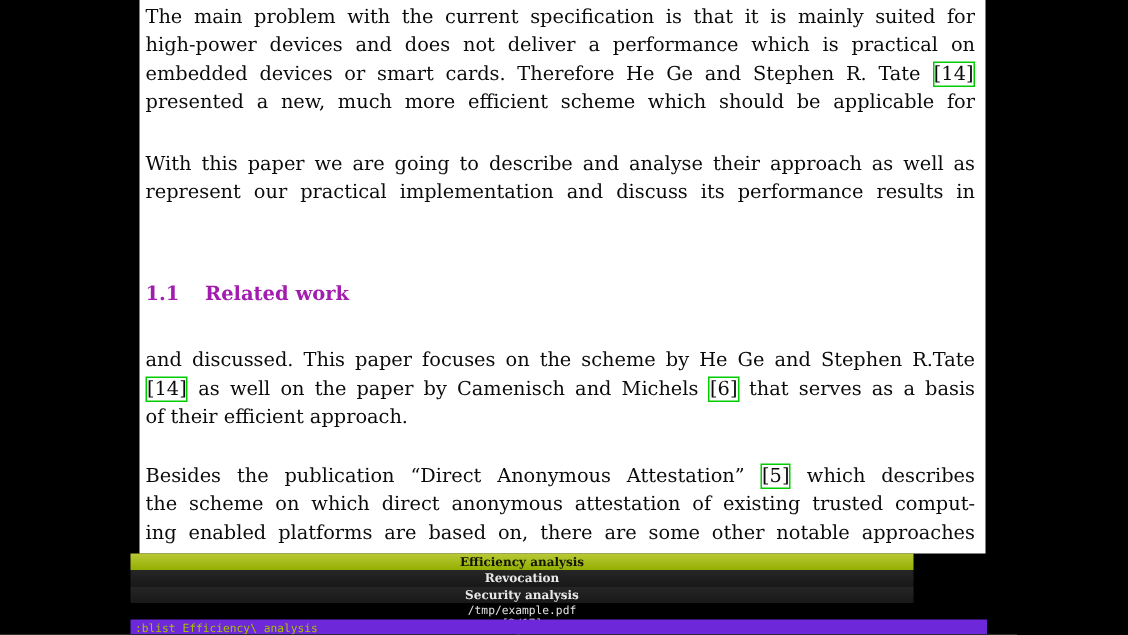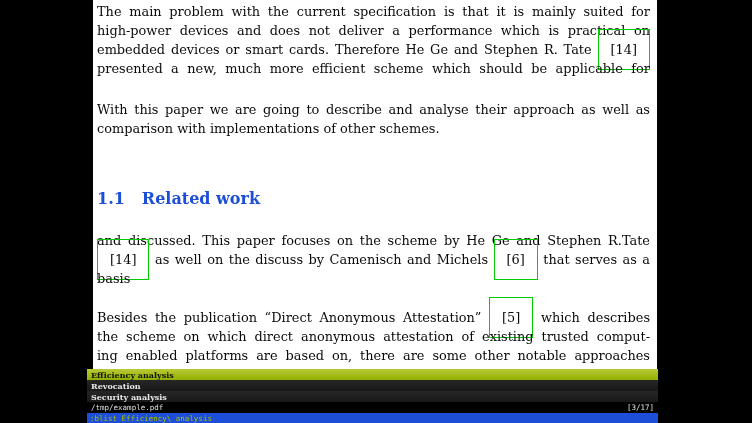--- a/index.html
+++ b/index.html
@@ -17,54 +17,55 @@
     background: #ffffff; color: #0a0a0a;
   }
   .textblock {
     position: absolute; left: 4px; width: 553px;
     font-size: 12.9px; line-height: 19px;
   }
   .line { text-align: justify; text-align-last: justify; }
   .line.last { text-align-last: left; }
   .cite {
     border: 1px solid #00cc00;
-    padding: 12px;
+    padding: 0;
     line-height: 1;
   }
   #section-heading {
     position: absolute; left: 4px; top: 189px; width: 553px;
-    font-weight: bold; font-size: 16px; color: #1d4ed8;
+    font-weight: bold; font-size: 13px; color: #a21caf;
   }
   #section-heading .h-title { margin-left: 17px; }
 
   .bar-row {
-    position: absolute; left: 0; width: 571px; height: 11px;
+    position: absolute; left: 0; width: 522px; height: 11px;
     display: flex; justify-content: space-between; align-items: center;
     box-sizing: border-box; padding: 0 4px;
     font-family: "DejaVu Serif", serif;
+    flex-direction: column;
   }
   .completion-row {
     background: linear-gradient(#262626, #181818);
     color: #e8e8e8;
   }
   .completion-row.selected {
     background: linear-gradient(#bac937, #93af00);
     color: #101400;
   }
   .entry-label { font-weight: bold; font-size: 8px; white-space: nowrap; }
   .entry-page { font-style: italic; font-weight: bold; font-size: 7.5px; white-space: nowrap; margin-top: 24px; }
   #status-bar {
     background: #000; color: #e0e0e0;
     font-family: "DejaVu Sans Mono", monospace; font-size: 7.5px;
   }
   #status-bar .sb-file { font-size: 7.5px; }
   #status-bar .sb-pos { font-size: 7.5px; }
   #input-bar {
     position: absolute; left: 0; top: 413px; width: 571px; height: 10px;
-    background: #1d4ed8;
+    background: #6d28d9;
     display: flex; align-items: center;
     box-sizing: border-box; padding: 0 3px;
     font-family: "DejaVu Sans Mono", monospace; font-size: 7.5px;
     color: #a8bf00; white-space: nowrap;
   }
 </style>
 </head>
 <body>
 
 <div id="screen">
@@ -73,30 +74,31 @@
     <div id="pdf-page">
       <div class="textblock" style="top: 2px;">
           <div class="line"><span>The main problem with the current specification is that it is mainly suited for</span></div>
           <div class="line"><span>high-power devices and does not deliver a performance which is practical on</span></div>
           <div class="line"><span>embedded devices or smart cards. Therefore He Ge and Stephen R. Tate </span><span class="cite">[14]</span></div>
           <div class="line"><span>presented a new, much more efficient scheme which should be applicable for</span></div>
         </div>
 
       <div class="textblock" style="top: 100px;">
           <div class="line"><span>With this paper we are going to describe and analyse their approach as well as</span></div>
-          <div class="line last"><span>comparison with implementations of other schemes.</span></div>
+          <div class="line"><span>represent our practical implementation and discuss its performance results in</span></div>
         </div>
 
       <div id="section-heading">
         <span class="h-number">1.1</span><span class="h-title">Related work</span>
       </div>
 
       <div class="textblock" style="top: 231px;">
           <div class="line"><span>and discussed. This paper focuses on the scheme by He Ge and Stephen R.Tate</span></div>
-          <div class="line"><span class="cite">[14]</span><span> as well on the discuss by Camenisch and Michels </span><span class="cite">[6]</span><span> that serves as a basis</span></div>
+          <div class="line"><span class="cite">[14]</span><span> as well on the paper by Camenisch and Michels </span><span class="cite">[6]</span><span> that serves as a basis</span></div>
+          <div class="line last"><span>of their efficient approach.</span></div>
         </div>
 
       <div class="textblock" style="top: 308px;">
           <div class="line"><span>Besides the publication “Direct Anonymous Attestation” </span><span class="cite">[5]</span><span> which describes</span></div>
           <div class="line"><span>the scheme on which direct anonymous attestation of existing trusted comput-</span></div>
           <div class="line"><span>ing enabled platforms are based on, there are some other notable approaches</span></div>
         </div>
     </div>
 
     <div class="bar-row completion-row selected" style="top: 369px;">

